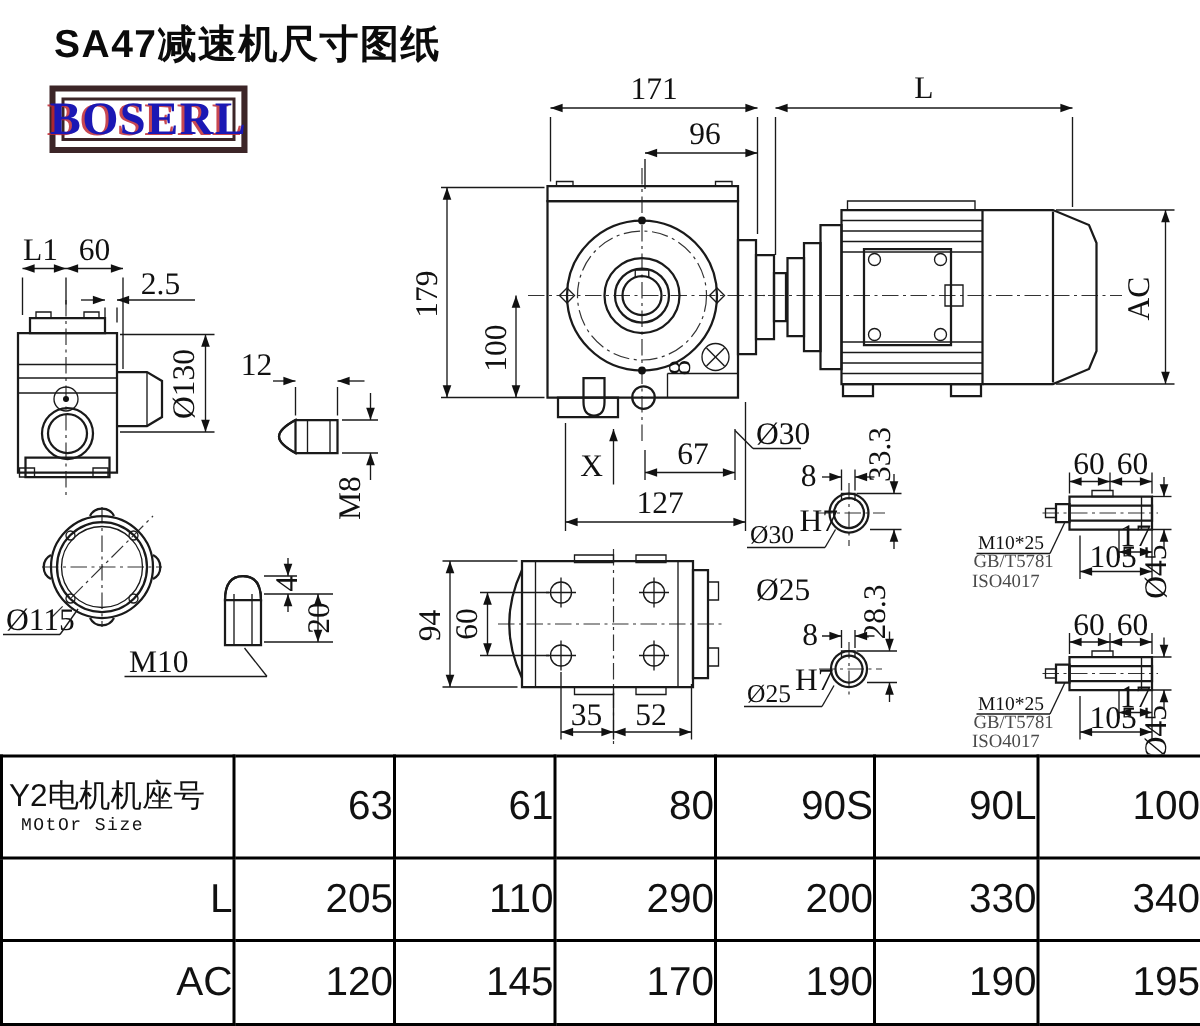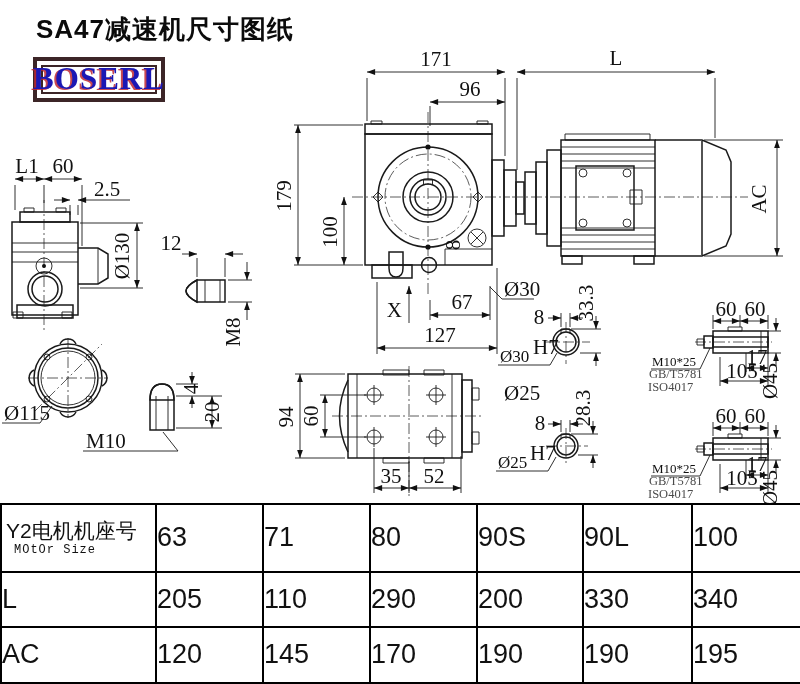--- a/index.html
+++ b/index.html
@@ -16,21 +16,21 @@
   svg{position:absolute;left:0;top:0;}
   svg *{vector-effect:non-scaling-stroke;}
   .ln{stroke:#1a1a1a;stroke-width:1.5;fill:none;}
   .tn{stroke:#1a1a1a;stroke-width:0.9;fill:none;}
   .cl{stroke:#333;stroke-width:0.8;fill:none;stroke-dasharray:11 3 2 3;}
   .dim{stroke:#1a1a1a;stroke-width:0.9;fill:none;}
   text{font-family:"Liberation Serif",serif;fill:#111;stroke:none;font-size:21px;}
   text.sm{font-size:17px;} text.xs{font-size:13px;} text.std{font-size:12.5px;fill:#4a4a4a;}
   
   #spec{left:0;top:503px;width:800px;height:181px;border-collapse:collapse;table-layout:fixed;}
-  #spec td{border:2.2px solid #000;text-align:left;vertical-align:middle;
+  #spec td{border:2.2px solid #000;text-align:right;vertical-align:middle;
            font-size:27px;color:#111;padding:0;}
   #spec td.hd1{text-align:left;padding-left:4px;}
   .cnh{font-size:21px;line-height:24px;}
   .enh{font-family:"Liberation Mono",monospace;font-size:12px;letter-spacing:1px;padding-left:8px;}
 </style>
 </head>
 <body>
 
 <div id="stage">
 
@@ -409,21 +409,21 @@
         <col style="width:109px">
         <col style="width:109px">
     </colgroup>
     <tbody>
         <tr style="height:53px">
       <td class="hd1">
         <div class="cnh">Y2电机机座号</div>
         <div class="enh">MOtOr Size</div>
       </td>
       <td>63</td>
-      <td>71</td>
+      <td>61</td>
       <td>80</td>
       <td>90S</td>
       <td>90L</td>
       <td>100</td>
     </tr>
     <tr style="height:43px">
       <td>L</td>
       <td>205</td>
       <td>110</td>
       <td>290</td>

